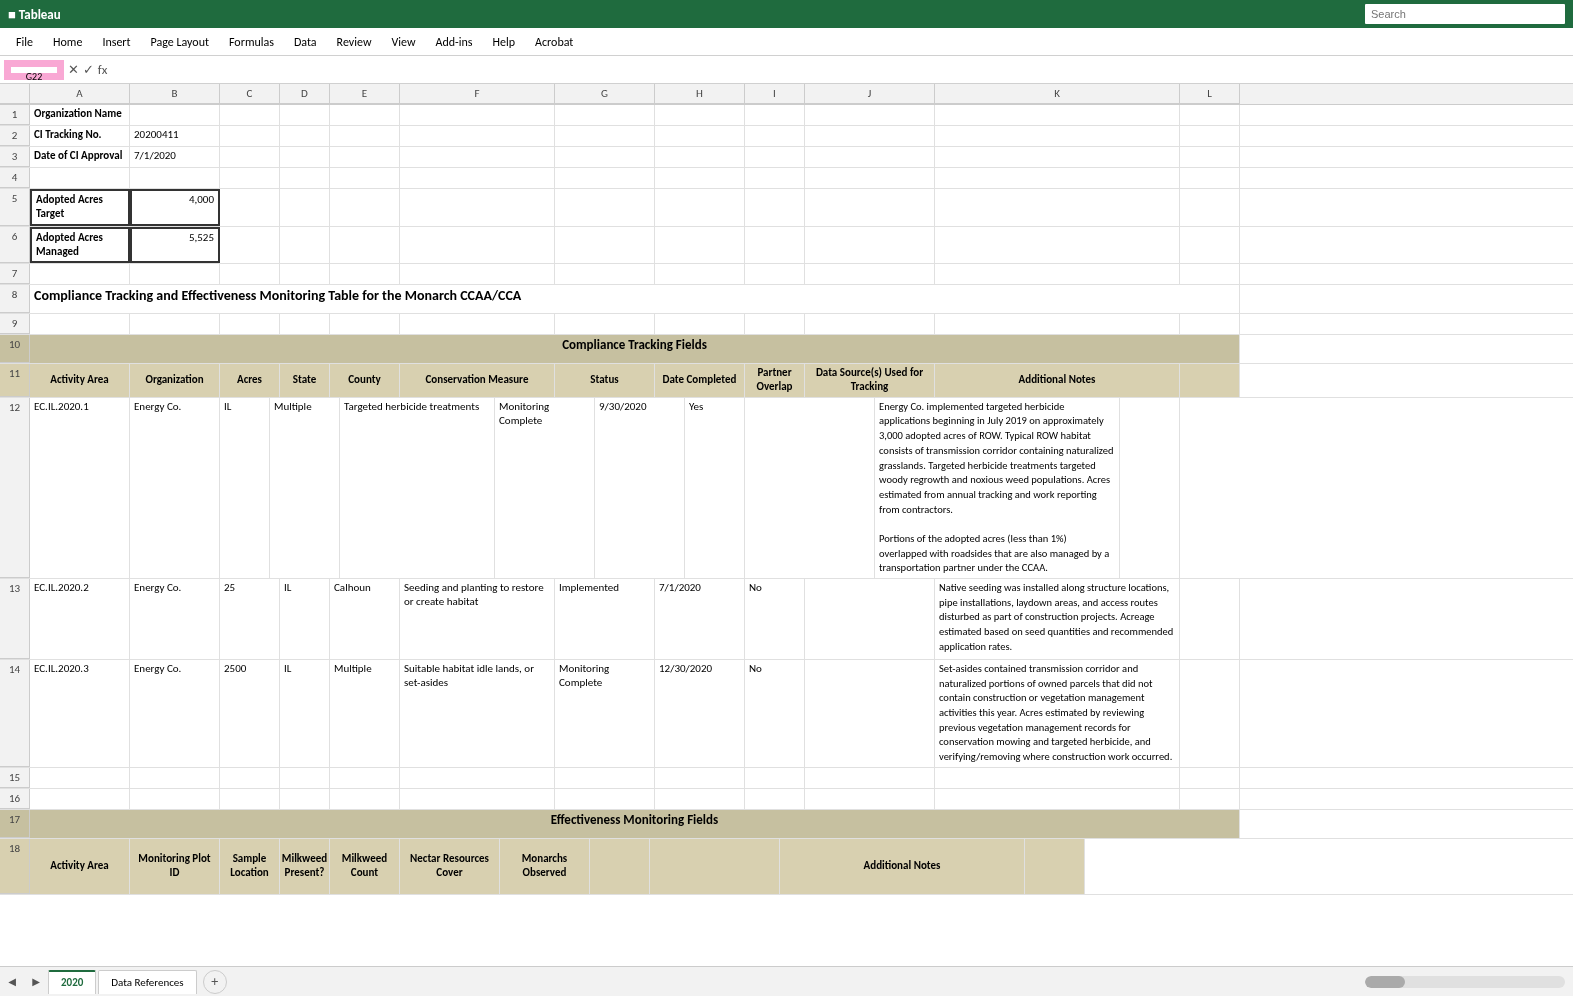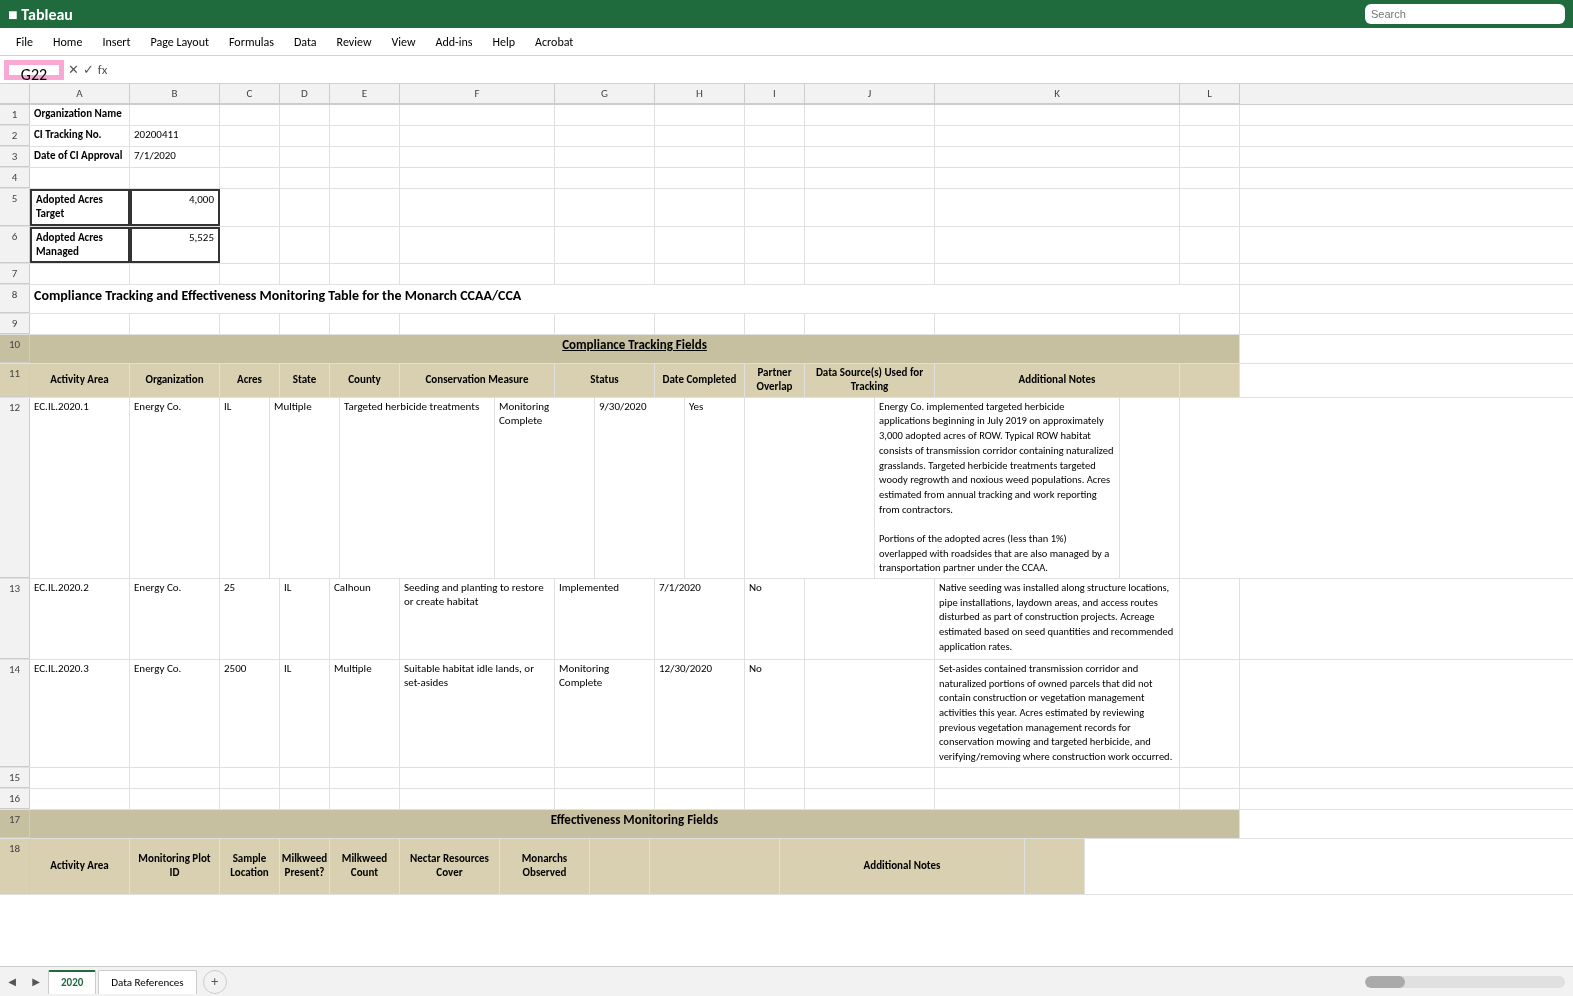--- a/index.html
+++ b/index.html
@@ -9,28 +9,28 @@
     .title-bar {
       background: #1f6b3e;
       height: 28px;
       display: flex;
       align-items: center;
       padding: 0 8px;
       color: white;
     }
     .title-bar-logo {
       font-weight: bold;
-      font-size: 16px;
+      font-size: 13px;
       color: white;
       margin-right: 10px;
     }
     .title-bar-search {
       margin-left: auto;
       background: white;
-      border-radius: 6px;
+      border-radius: 1px;
       height: 20px;
       width: 200px;
       display: flex;
       align-items: center;
       padding: 0 6px;
     }
     .title-bar-search input {
       border: none;
       outline: none;
       font-size: 11px;
@@ -60,23 +60,23 @@
       display: flex;
       align-items: center;
       height: 28px;
       border-bottom: 1px solid #d0d0d0;
       background: #fff;
       padding: 0 4px;
       gap: 4px;
     }
     .cell-ref-box {
       width: 60px;
-      border: 5px solid #f9a8d4;
+      border: 7px solid #f9a8d4;
       height: 20px;
-      font-size: 16px;
+      font-size: 10px;
       text-align: center;
       line-height: 20px;
       padding: 0 4px;
     }
     .formula-dividers {
       display: flex;
       gap: 4px;
       color: #555;
       font-size: 13px;
     }
@@ -483,21 +483,21 @@
     <div class="cell col-g"></div>
     <div class="cell col-h"></div>
     <div class="cell col-i"></div>
     <div class="cell col-j"></div>
     <div class="cell col-k"></div>
     <div class="cell col-l"></div>
   </div>
 
   <div class="grid-row section-header-row">
     <div class="row-num-cell">10</div>
-    <div class="cell compliance-header-cell" style="width: calc(100px + 90px + 60px + 50px + 70px + 155px + 100px + 90px + 60px + 130px + 245px + 60px); min-height:28px;text-decoration:underline;">Compliance Tracking Fields</div>
+    <div class="cell compliance-header-cell" style="width: calc(100px + 90px + 60px + 50px + 70px + 155px + 100px + 90px + 60px + 130px + 245px + 60px); min-height:28px;">Compliance Tracking Fields</div>
   </div>
 
   <div class="grid-row section-subheader-row">
     <div class="row-num-cell">11</div>
     <div class="cell col-a col-header-tan cell-bold">Activity Area</div>
     <div class="cell col-b col-header-tan cell-bold">Organization</div>
     <div class="cell col-c col-header-tan cell-bold">Acres</div>
     <div class="cell col-d col-header-tan cell-bold">State</div>
     <div class="cell col-e col-header-tan cell-bold">County</div>
     <div class="cell col-f col-header-tan cell-bold">Conservation Measure</div>

